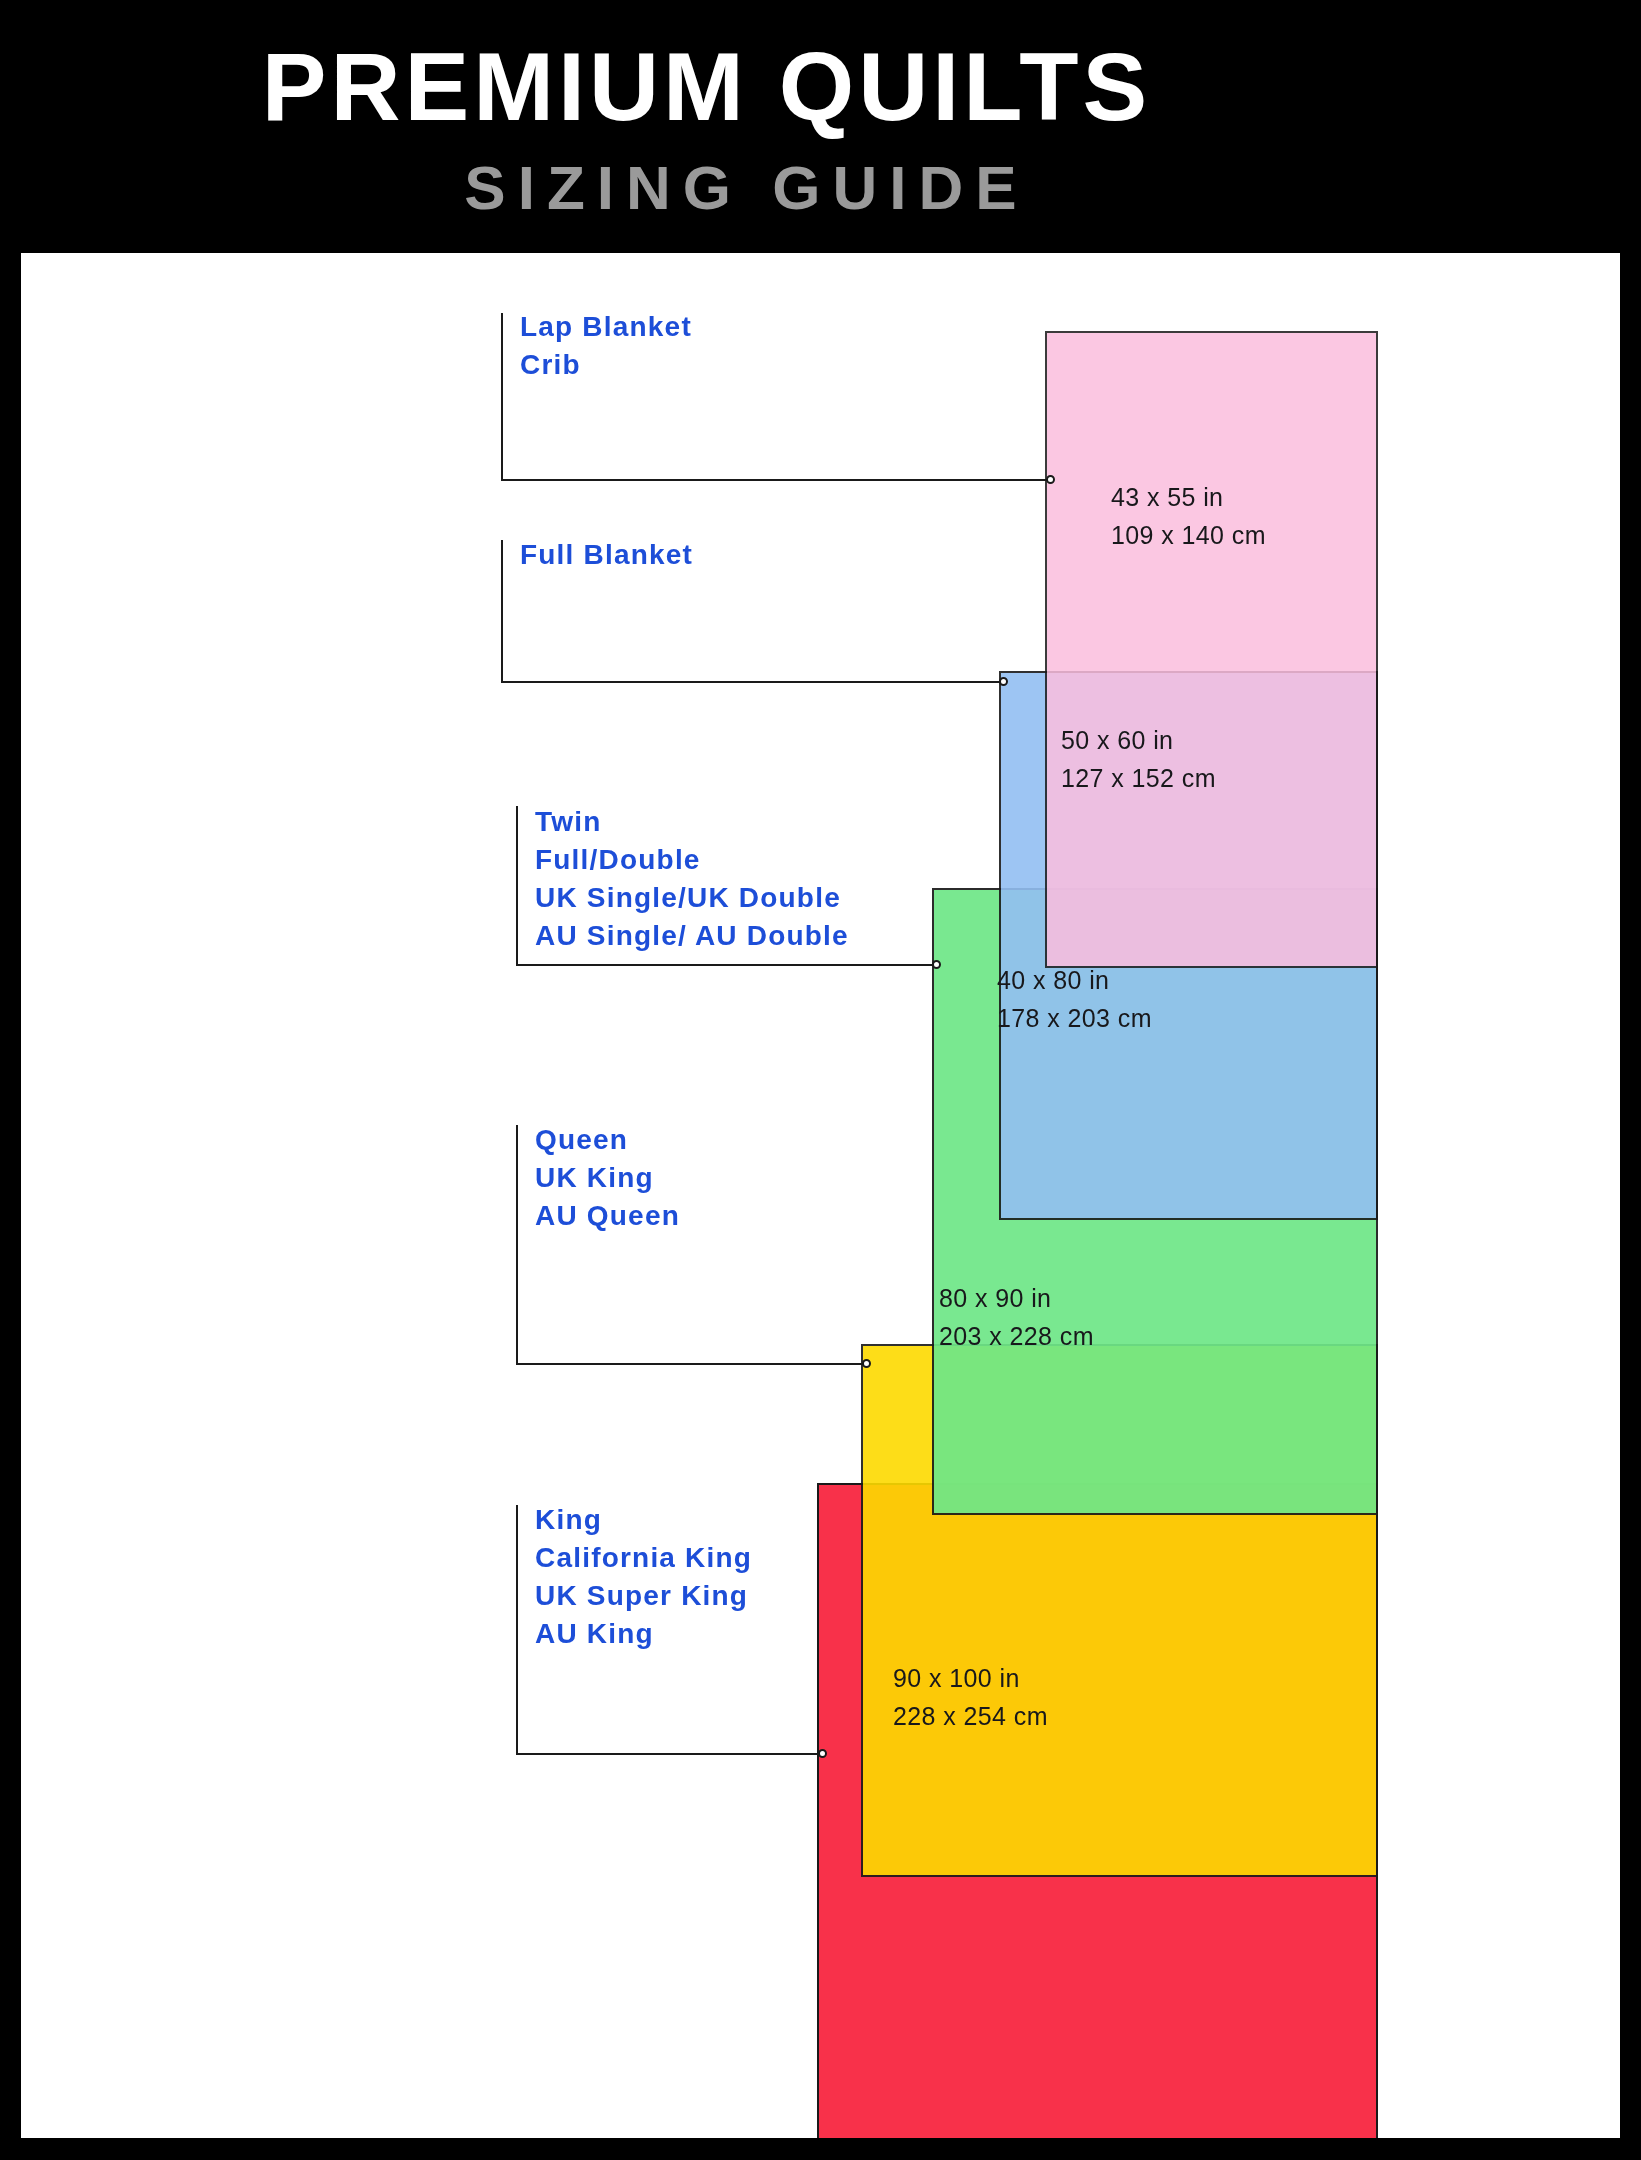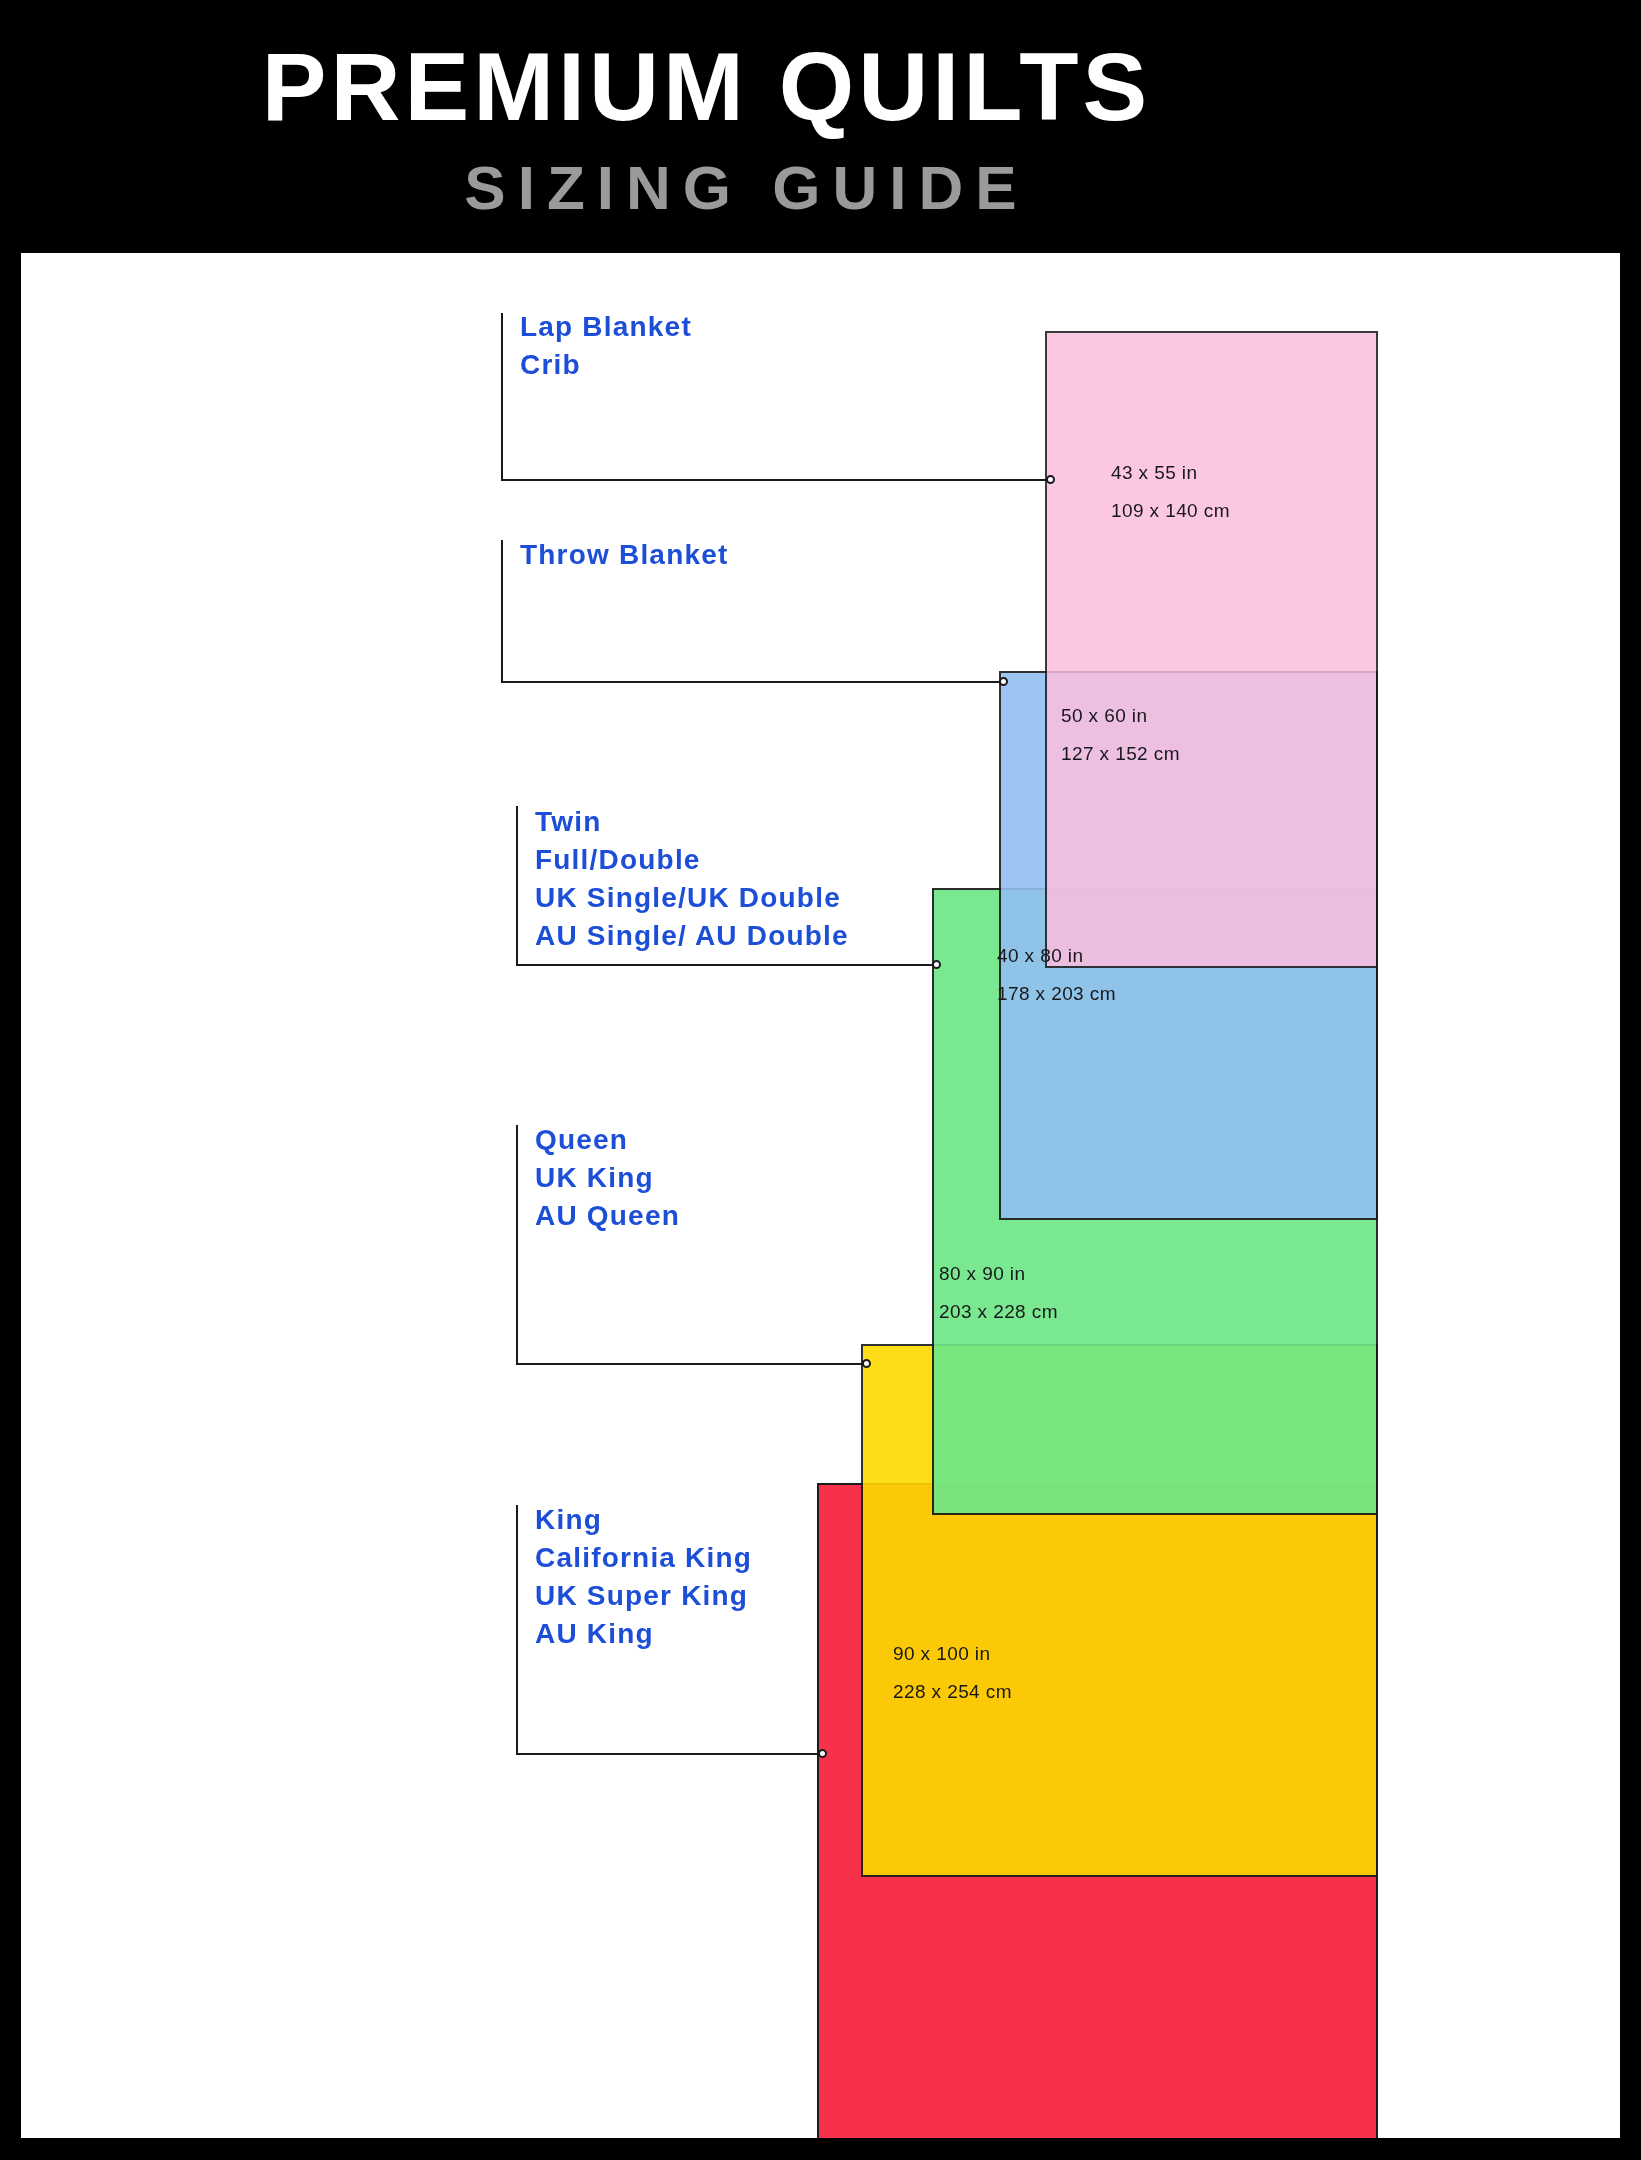--- a/index.html
+++ b/index.html
@@ -94,25 +94,26 @@
     color: #1d4ed8;
     font-size: 28px;
     font-weight: bold;
     letter-spacing: 1.2px;
     line-height: 1.36;
     white-space: pre-line;
   }
   .dims {
     position: absolute;
     color: #18181b;
-    font-size: 19px;
+    font-size: 25px;
     font-weight: normal;
     letter-spacing: 0.4px;
     line-height: 1.38;
     white-space: pre-line;
+    margin-top: 20px;
   }
 </style>
 </head>
 <body>
 
 <div id="header">
   <div id="title-main">PREMIUM QUILTS</div>
   <div id="title-sub">SIZING GUIDE</div>
 </div>
 
@@ -132,21 +133,21 @@
   <div class="bracket-h" style="left:480px; top:226px; width:548px;"></div>
   <div class="endpoint" style="left:1025px; top:222px;"></div>
   <div class="label-group" style="left:499px; top:55px; width:430px;">Lap Blanket
 Crib</div>
   <div class="dims" style="left:1090px; top:207px;">43 x 55 in</div>
   <div class="dims" style="left:1090px; top:245px;">109 x 140 cm</div>
 
   <div class="bracket-v" style="left:480px; top:287px; height:143px;"></div>
   <div class="bracket-h" style="left:480px; top:428px; width:502px;"></div>
   <div class="endpoint" style="left:978px; top:424px;"></div>
-  <div class="label-group" style="left:499px; top:283px; width:430px;">Throw Blanket</div>
+  <div class="label-group" style="left:499px; top:283px; width:430px;">Full Blanket</div>
   <div class="dims" style="left:1040px; top:450px;">50 x 60 in</div>
   <div class="dims" style="left:1040px; top:488px;">127 x 152 cm</div>
 
   <div class="bracket-v" style="left:495px; top:553px; height:160px;"></div>
   <div class="bracket-h" style="left:495px; top:711px; width:420px;"></div>
   <div class="endpoint" style="left:911px; top:707px;"></div>
   <div class="label-group" style="left:514px; top:550px; width:480px;">Twin
 Full/Double
 UK Single/UK Double
 AU Single/ AU Double</div>

